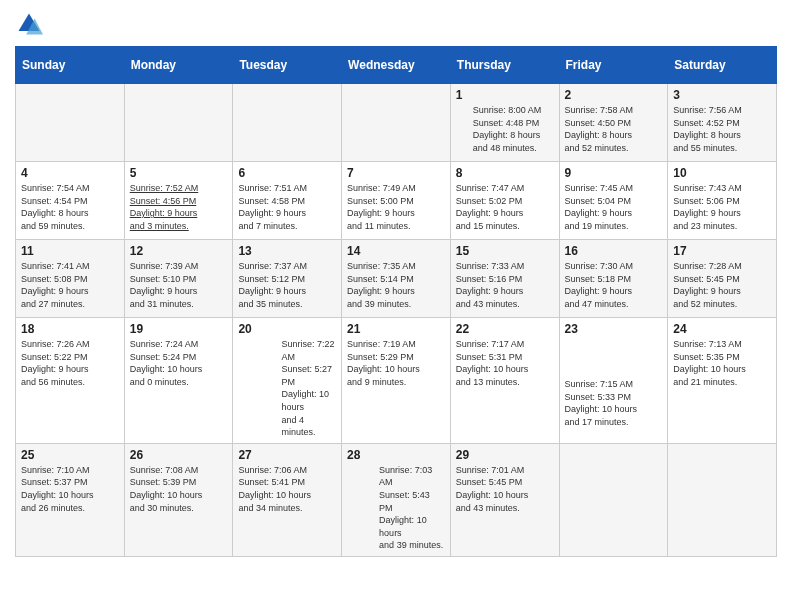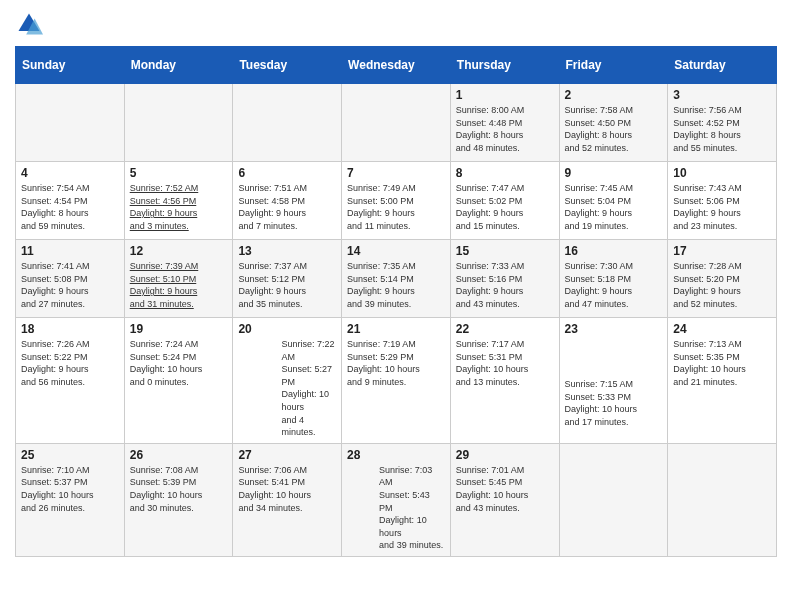--- a/index.html
+++ b/index.html
@@ -124,21 +124,21 @@
         </tr>
     </thead>
     <tbody id="calendar-body">
     <tr>
           <td class="empty"></td>
           <td class="empty"></td>
           <td class="empty"></td>
           <td class="empty"></td>
           <td>
             <div class="day-number">1</div>
-            <div class="day-info" style="white-space: pre-line;">Sunrise: 8:00 AM
+            <div class="day-info" style="white-space: pre-line; margin-left: 17px;">Sunrise: 8:00 AM
 Sunset: 4:48 PM
 Daylight: 8 hours
 and 48 minutes.</div>
           </td>
           <td>
             <div class="day-number">2</div>
             <div class="day-info" style="white-space: pre-line;">Sunrise: 7:58 AM
 Sunset: 4:50 PM
 Daylight: 8 hours
 and 52 minutes.</div>
@@ -205,21 +205,21 @@
         <tr>
           <td>
             <div class="day-number">11</div>
             <div class="day-info" style="white-space: pre-line;">Sunrise: 7:41 AM
 Sunset: 5:08 PM
 Daylight: 9 hours
 and 27 minutes.</div>
           </td>
           <td>
             <div class="day-number">12</div>
-            <div class="day-info" style="white-space: pre-line; text-decoration: underline;">Sunrise: 7:39 AM
+            <div class="day-info" style="white-space: pre-line;">Sunrise: 7:39 AM
 Sunset: 5:10 PM
 Daylight: 9 hours
 and 31 minutes.</div>
           </td>
           <td>
             <div class="day-number">13</div>
             <div class="day-info" style="white-space: pre-line;">Sunrise: 7:37 AM
 Sunset: 5:12 PM
 Daylight: 9 hours
 and 35 minutes.</div>
@@ -241,21 +241,21 @@
           <td>
             <div class="day-number">16</div>
             <div class="day-info" style="white-space: pre-line;">Sunrise: 7:30 AM
 Sunset: 5:18 PM
 Daylight: 9 hours
 and 47 minutes.</div>
           </td>
           <td>
             <div class="day-number">17</div>
             <div class="day-info" style="white-space: pre-line;">Sunrise: 7:28 AM
-Sunset: 5:20 PM
+Sunset: 5:45 PM
 Daylight: 9 hours
 and 52 minutes.</div>
           </td>
         </tr>
         <tr>
           <td>
             <div class="day-number">18</div>
             <div class="day-info" style="white-space: pre-line;">Sunrise: 7:26 AM
 Sunset: 5:22 PM
 Daylight: 9 hours

